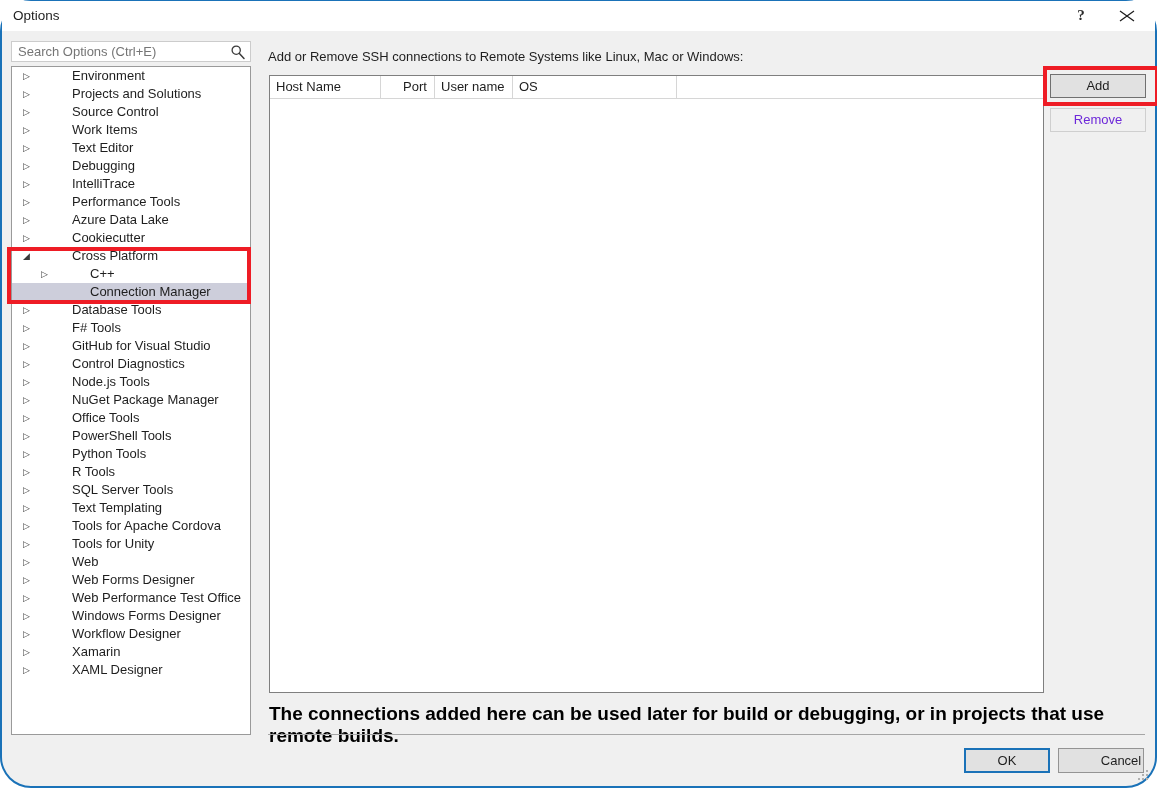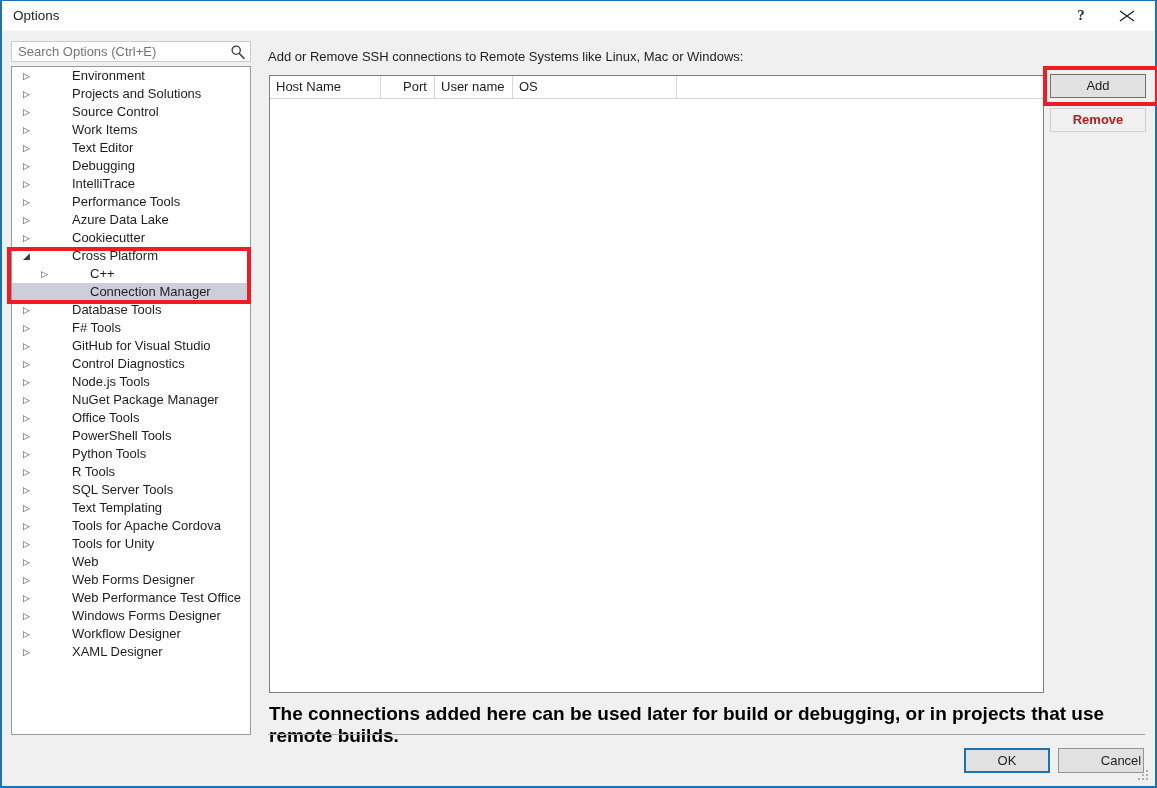--- a/index.html
+++ b/index.html
@@ -21,20 +21,21 @@
     position: absolute;
     left: 0; top: 0;
     width: 1157px;
     height: 788px;
     box-sizing: border-box;
     border-left: 2px solid #1a72b8;
     border-right: 2px solid #1a72b8;
     border-bottom: 2px solid #1a72b8;
     border-top: 1px solid #1a72b8;
     background: #f0f0f0;
+    border-radius: 31px;
   }
 
   
   #titlebar {
     position: absolute;
     left: 0; top: 0;
     right: 0;
     height: 30px;
     background: #ffffff;
   }
@@ -192,22 +193,21 @@
     top: 73px;
     background: #e1e1e1;
     border: 1px solid #707070;
     color: #1e1e1e;
   }
   #remove-button {
     left: 1048px;
     top: 107px;
     background: #f0f0f0;
     border: 1px solid #cfcfcf;
-    color: #b91c1c;
-    font-weight: bold;
+    color: #6d28d9;
   }
 
   
   .annot {
     position: absolute;
     border: 4px solid #ee1c25;
     box-sizing: border-box;
     pointer-events: none;
   }
   #annot-add { left: 1041px; top: 65px; width: 116px; height: 40px; }
@@ -325,20 +325,21 @@
       <div class="tree-item lvl0"><span class="tw">▷</span><span class="tree-label">R Tools</span></div>
       <div class="tree-item lvl0"><span class="tw">▷</span><span class="tree-label">SQL Server Tools</span></div>
       <div class="tree-item lvl0"><span class="tw">▷</span><span class="tree-label">Text Templating</span></div>
       <div class="tree-item lvl0"><span class="tw">▷</span><span class="tree-label">Tools for Apache Cordova</span></div>
       <div class="tree-item lvl0"><span class="tw">▷</span><span class="tree-label">Tools for Unity</span></div>
       <div class="tree-item lvl0"><span class="tw">▷</span><span class="tree-label">Web</span></div>
       <div class="tree-item lvl0"><span class="tw">▷</span><span class="tree-label">Web Forms Designer</span></div>
       <div class="tree-item lvl0"><span class="tw">▷</span><span class="tree-label">Web Performance Test Office</span></div>
       <div class="tree-item lvl0"><span class="tw">▷</span><span class="tree-label">Windows Forms Designer</span></div>
       <div class="tree-item lvl0"><span class="tw">▷</span><span class="tree-label">Workflow Designer</span></div>
+      <div class="tree-item lvl0"><span class="tw">▷</span><span class="tree-label">Xamarin</span></div>
       <div class="tree-item lvl0"><span class="tw">▷</span><span class="tree-label">XAML Designer</span></div>
     </div>
 
   <div id="right-header">Add or Remove SSH connections to Remote Systems like Linux, Mac or Windows:</div>
 
   <div id="grid">
     <div id="grid-header">
         <div class="grid-col" style="left: 0px; width: 111px;">Host Name</div>
         <div class="grid-col" style="left: 127px; width: 38px;">Port</div>
         <div class="grid-col" style="left: 165px; width: 78px;">User name</div>

